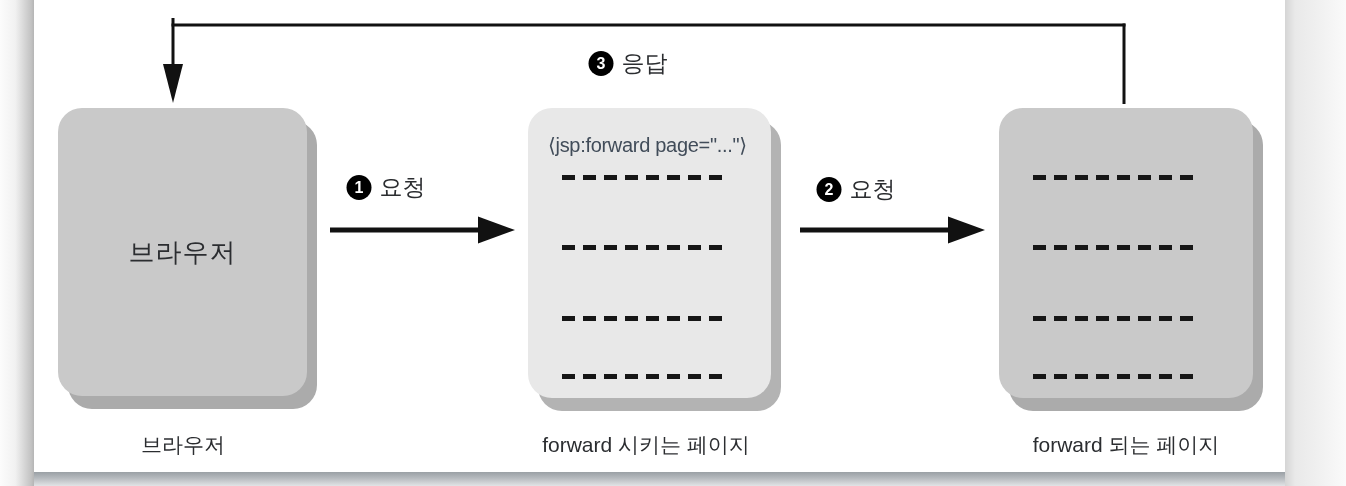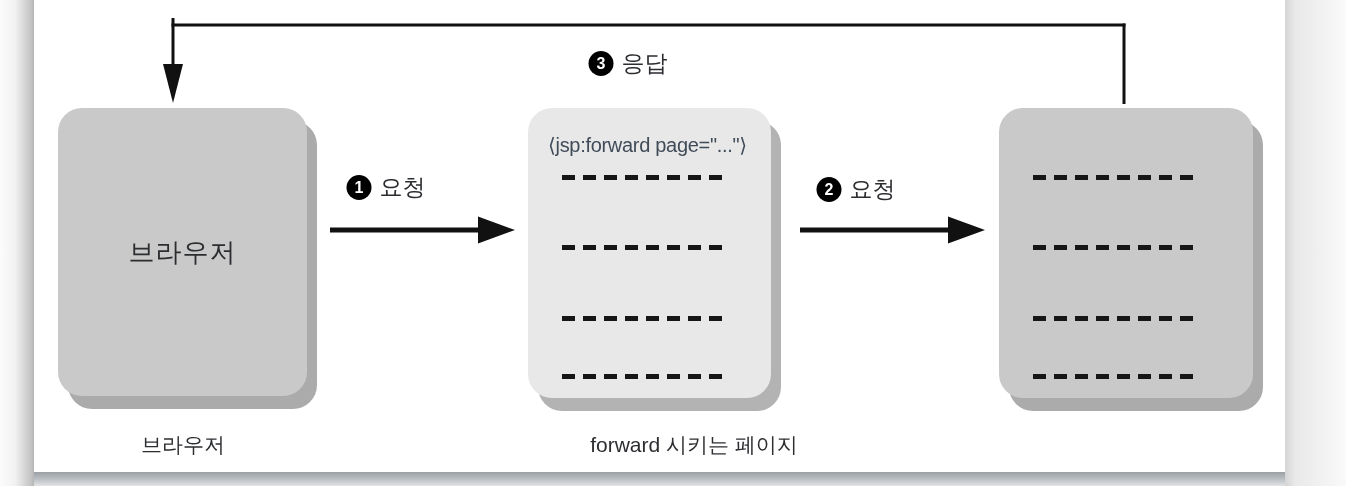--- a/index.html
+++ b/index.html
@@ -55,21 +55,21 @@
   .dash{
     position:absolute;height:5px;width:168px;
     background:repeating-linear-gradient(90deg,#161616 0 13px,rgba(0,0,0,0) 13px 21px);
   }
   .dash.m{left:34px;}
   .caption{
     position:absolute;top:431px;transform:translateX(-50%);
     font-size:21px;color:#2b2d30;white-space:nowrap;
   }
   .cap-browser{left:183px;}
-  .cap-forwarding{left:646px;margin-left:48px;}
+  .cap-forwarding{left:646px;}
   .cap-forwarded{left:1126px;}
   
   .step{
     position:absolute;transform:translateX(-50%);
     display:flex;align-items:center;gap:8px;white-space:nowrap;
     font-size:23px;color:#2b2d30;
   }
   .badge{
     width:25px;height:25px;border-radius:50%;
     background:#000;color:#fff;
@@ -105,20 +105,21 @@
 
   <div class="box box-forwarded">
     <div class="dash m" style="top:67px"></div>
     <div class="dash m" style="top:137px"></div>
     <div class="dash m" style="top:208px"></div>
     <div class="dash m" style="top:266px"></div>
   </div>
 
   <div class="caption cap-browser">브라우저</div>
   <div class="caption cap-forwarding">forward 시키는 페이지</div>
+  <div class="caption cap-forwarded">forward 되는 페이지</div>
 
   <div class="step step-1">
     <span class="badge">1</span>
     <span>요청</span>
   </div>
   <div class="step step-2">
     <span class="badge">2</span>
     <span>요청</span>
   </div>
   <div class="step step-3">

